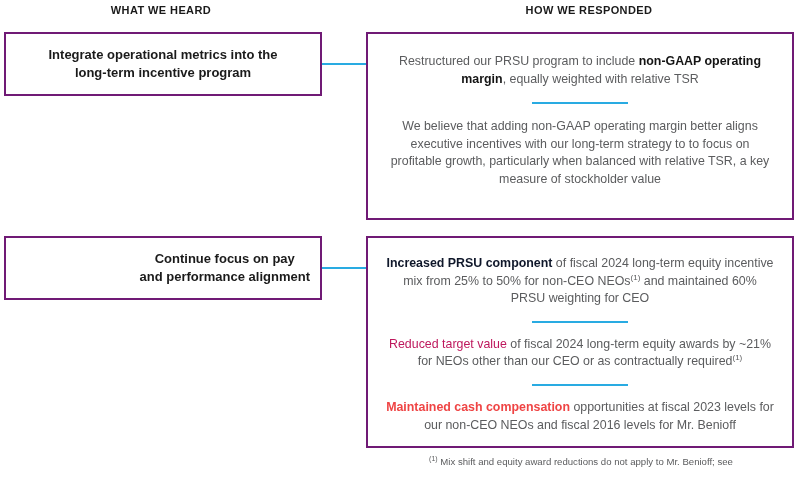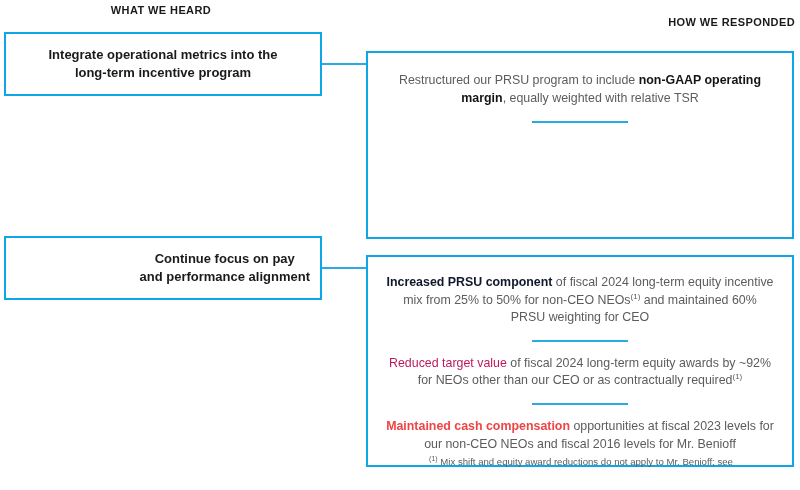--- a/index.html
+++ b/index.html
@@ -27,26 +27,26 @@
   .col-header {
     position: absolute;
     font-size: 11px;
     font-weight: bold;
     letter-spacing: 0.4px;
     color: #1a1a1a;
     text-align: center;
     white-space: nowrap;
   }
   #hdr-left  { left: 0px;   top: 4px;  width: 322px; }
-  #hdr-right { left: 383px; top: 16px;  width: 412px; text-align: right; }
+  #hdr-right { left: 383px; top: 4px;  width: 412px; }
 
   
   .box {
     position: absolute;
-    border: 2px solid #0ea5e9;
+    border: 2px solid #701a75;
     background: #ffffff;
     box-sizing: border-box;
   }
 
   .box-left {
     left: 4px;
     width: 318px;
     display: flex;
     align-items: center;
     justify-content: center;
@@ -61,21 +61,20 @@
     text-align: center;
     line-height: 1.38;
     padding: 0 10px;
   }
 
   .box-right {
     left: 366px;
     width: 428px;
     box-sizing: border-box;
     padding: 14px 18px 14px 18px;
-    margin-top: 19px;
   }
   #box-right-1 { top: 32px;  height: 188px; }
   #box-right-2 { top: 236px; height: 212px; }
 
   
   .connector {
     position: absolute;
     background: #29abe2;
     height: 2px;
   }
@@ -149,26 +148,27 @@
   <div class="box box-left" id="box-left-2">
     <div class="left-title">
       <span>Continue focus on pay</span><br>
       <span>and performance alignment</span>
     </div>
   </div>
 
   <div class="box box-right" id="box-right-1">
       <p class="para"><span>Restructured our PRSU program to include </span><span style="font-weight: bold; color: rgb(20, 20, 20);">non-GAAP operating margin</span><span>, equally weighted with relative TSR</span></p>
       <div class="divider"></div>
+      <p class="para"><span>We believe that adding non-GAAP operating margin better aligns executive incentives with our long-term strategy to to focus on profitable growth, particularly when balanced with relative TSR, a key measure of stockholder value</span></p>
     </div>
 
   <div class="box box-right" id="box-right-2">
       <p class="para"><span style="font-weight: bold; color: #0f172a;">Increased PRSU component</span><span> of fiscal 2024 long-term equity incentive mix from 25% to 50% for non-CEO NEOs</span><span class="sup">(1)</span><span> and maintained 60% PRSU weighting for CEO</span></p>
       <div class="divider"></div>
-      <p class="para"><span style="font-weight: normal; color: #be185d;">Reduced target value</span><span> of fiscal 2024 long-term equity awards by ~92% for NEOs other than our CEO or as contractually required</span><span class="sup">(1)</span></p>
+      <p class="para"><span style="font-weight: normal; color: #be185d;">Reduced target value</span><span> of fiscal 2024 long-term equity awards by ~21% for NEOs other than our CEO or as contractually required</span><span class="sup">(1)</span></p>
       <div class="divider"></div>
       <p class="para"><span style="font-weight: bold; color: #ef4444;">Maintained cash compensation</span><span> opportunities at fiscal 2023 levels for our non-CEO NEOs and fiscal 2016 levels for Mr. Benioff</span></p>
     </div>
 
   <div id="footnote">
     <span class="fn-line"><span class="sup">(1)</span><span> Mix shift and equity award reductions do not apply to Mr. Benioff; see</span></span>
   </div>
 
 </div>
 

